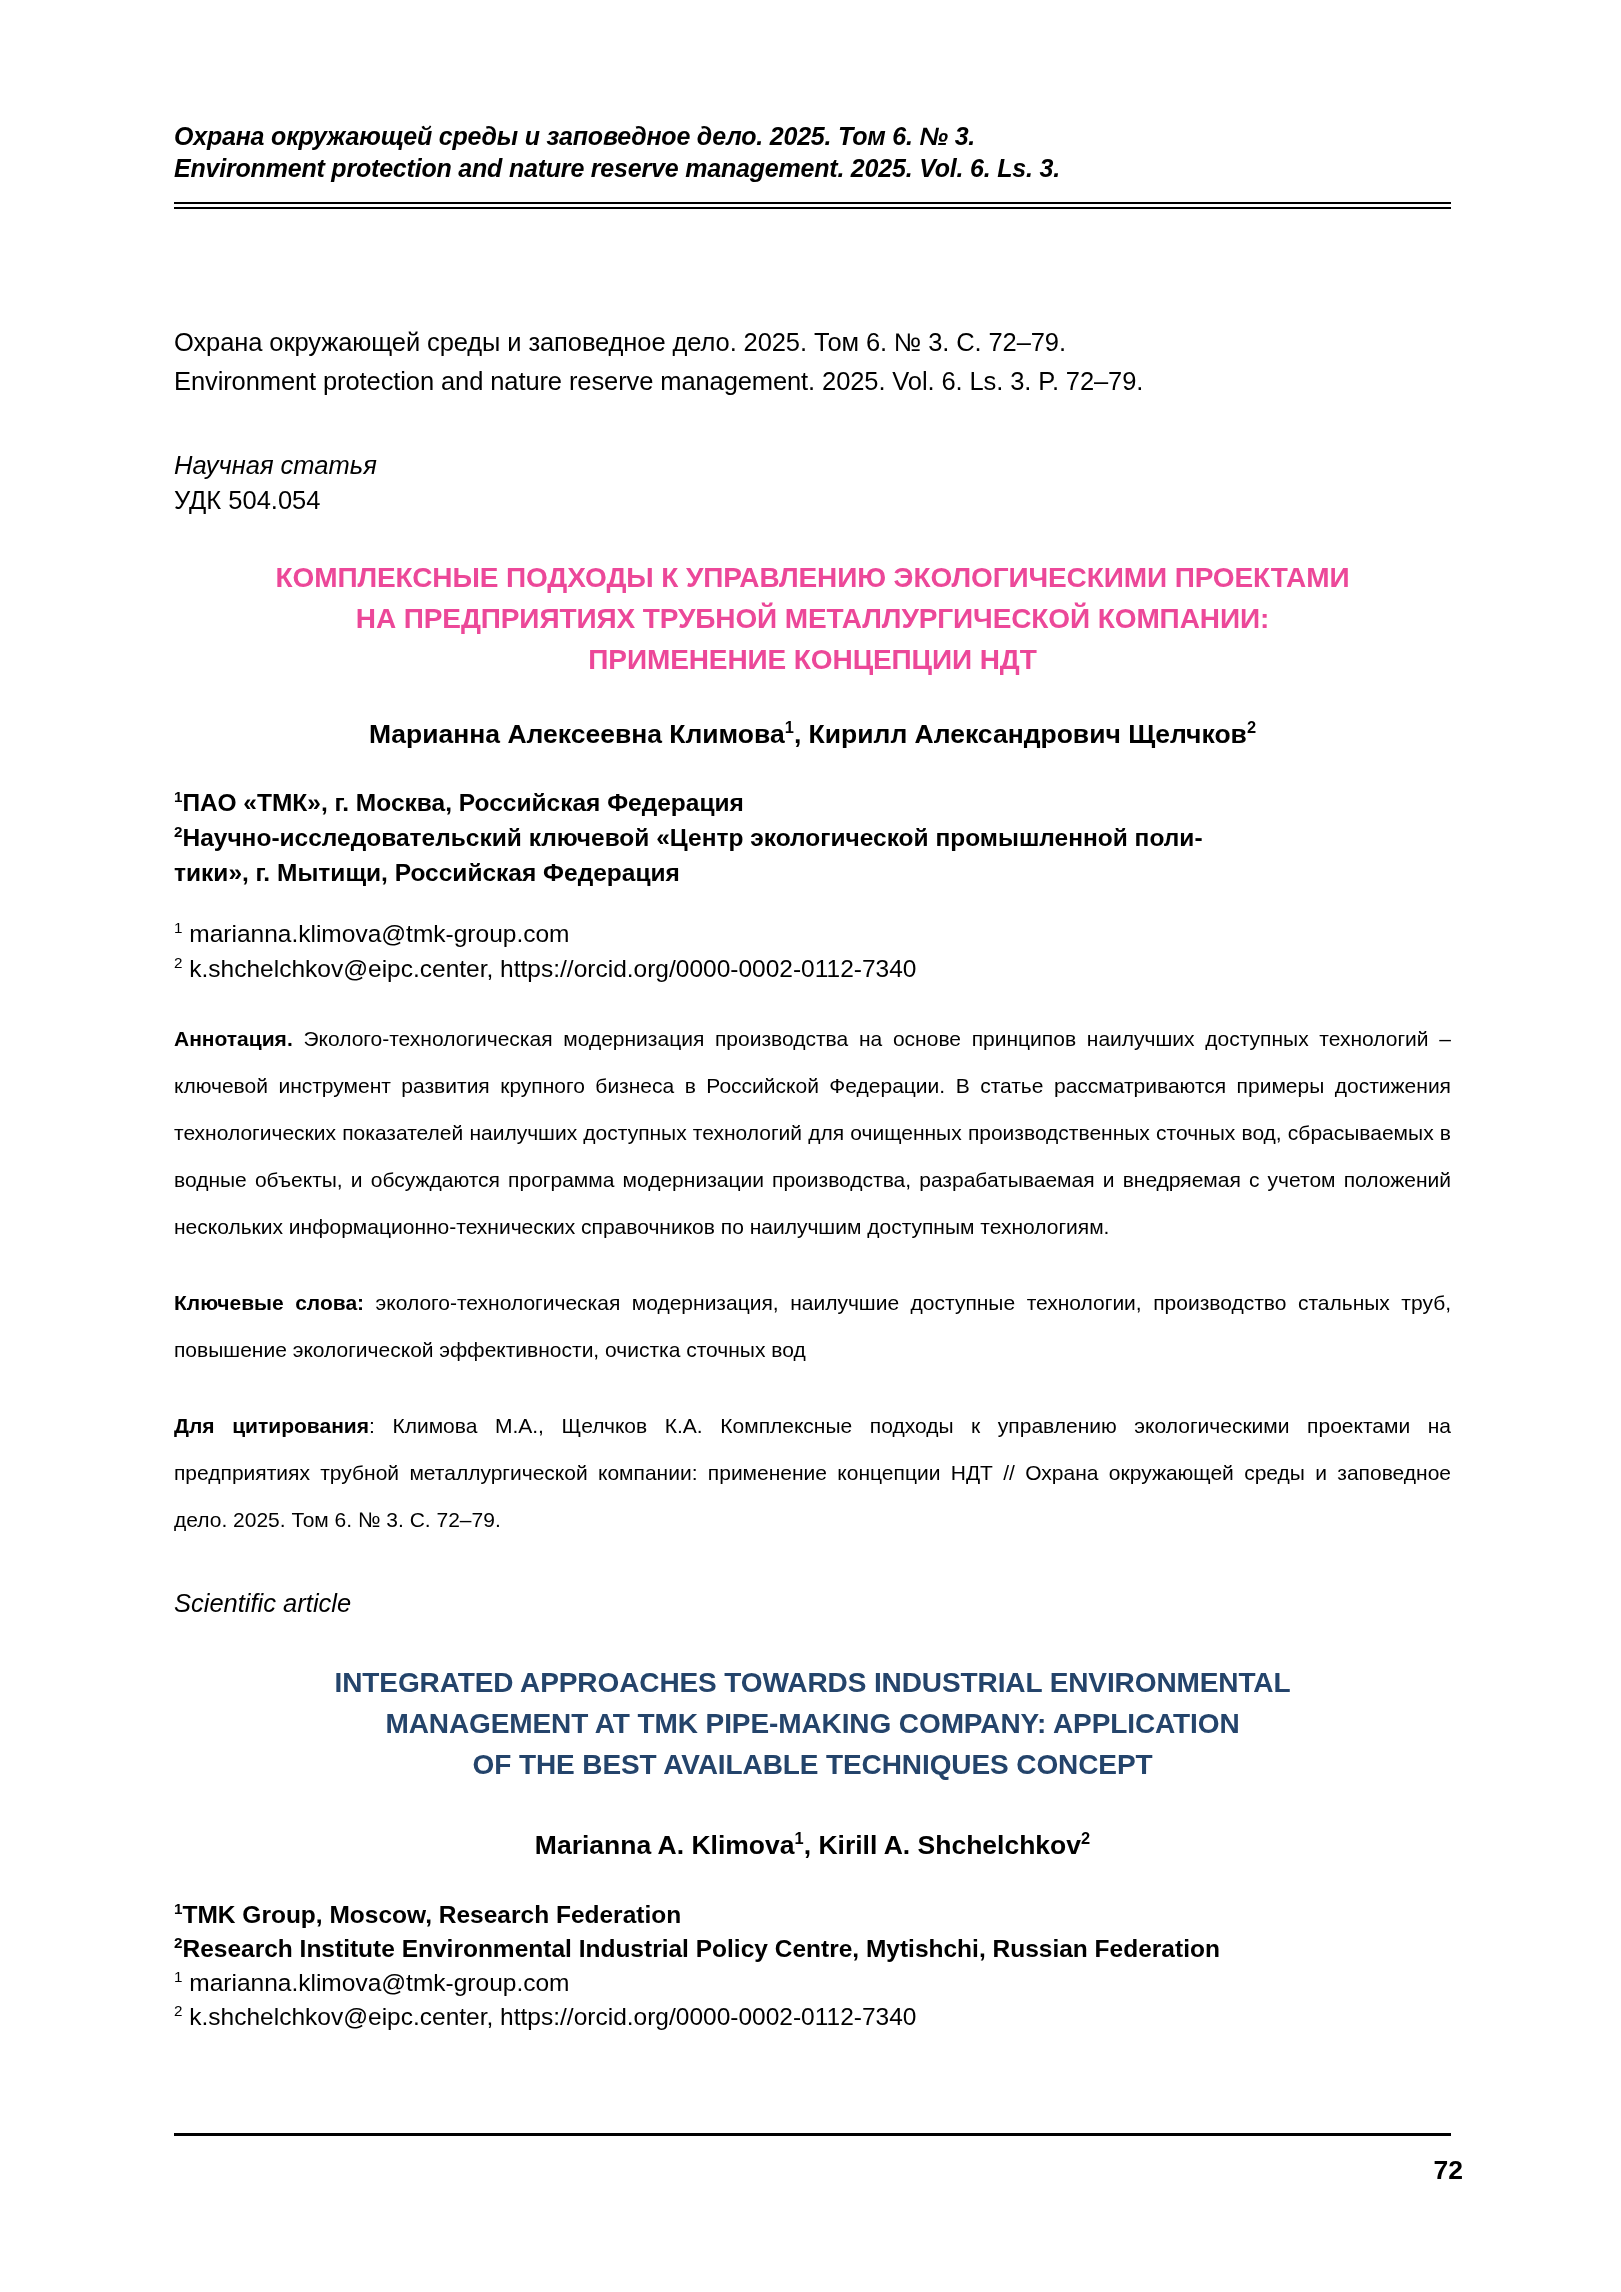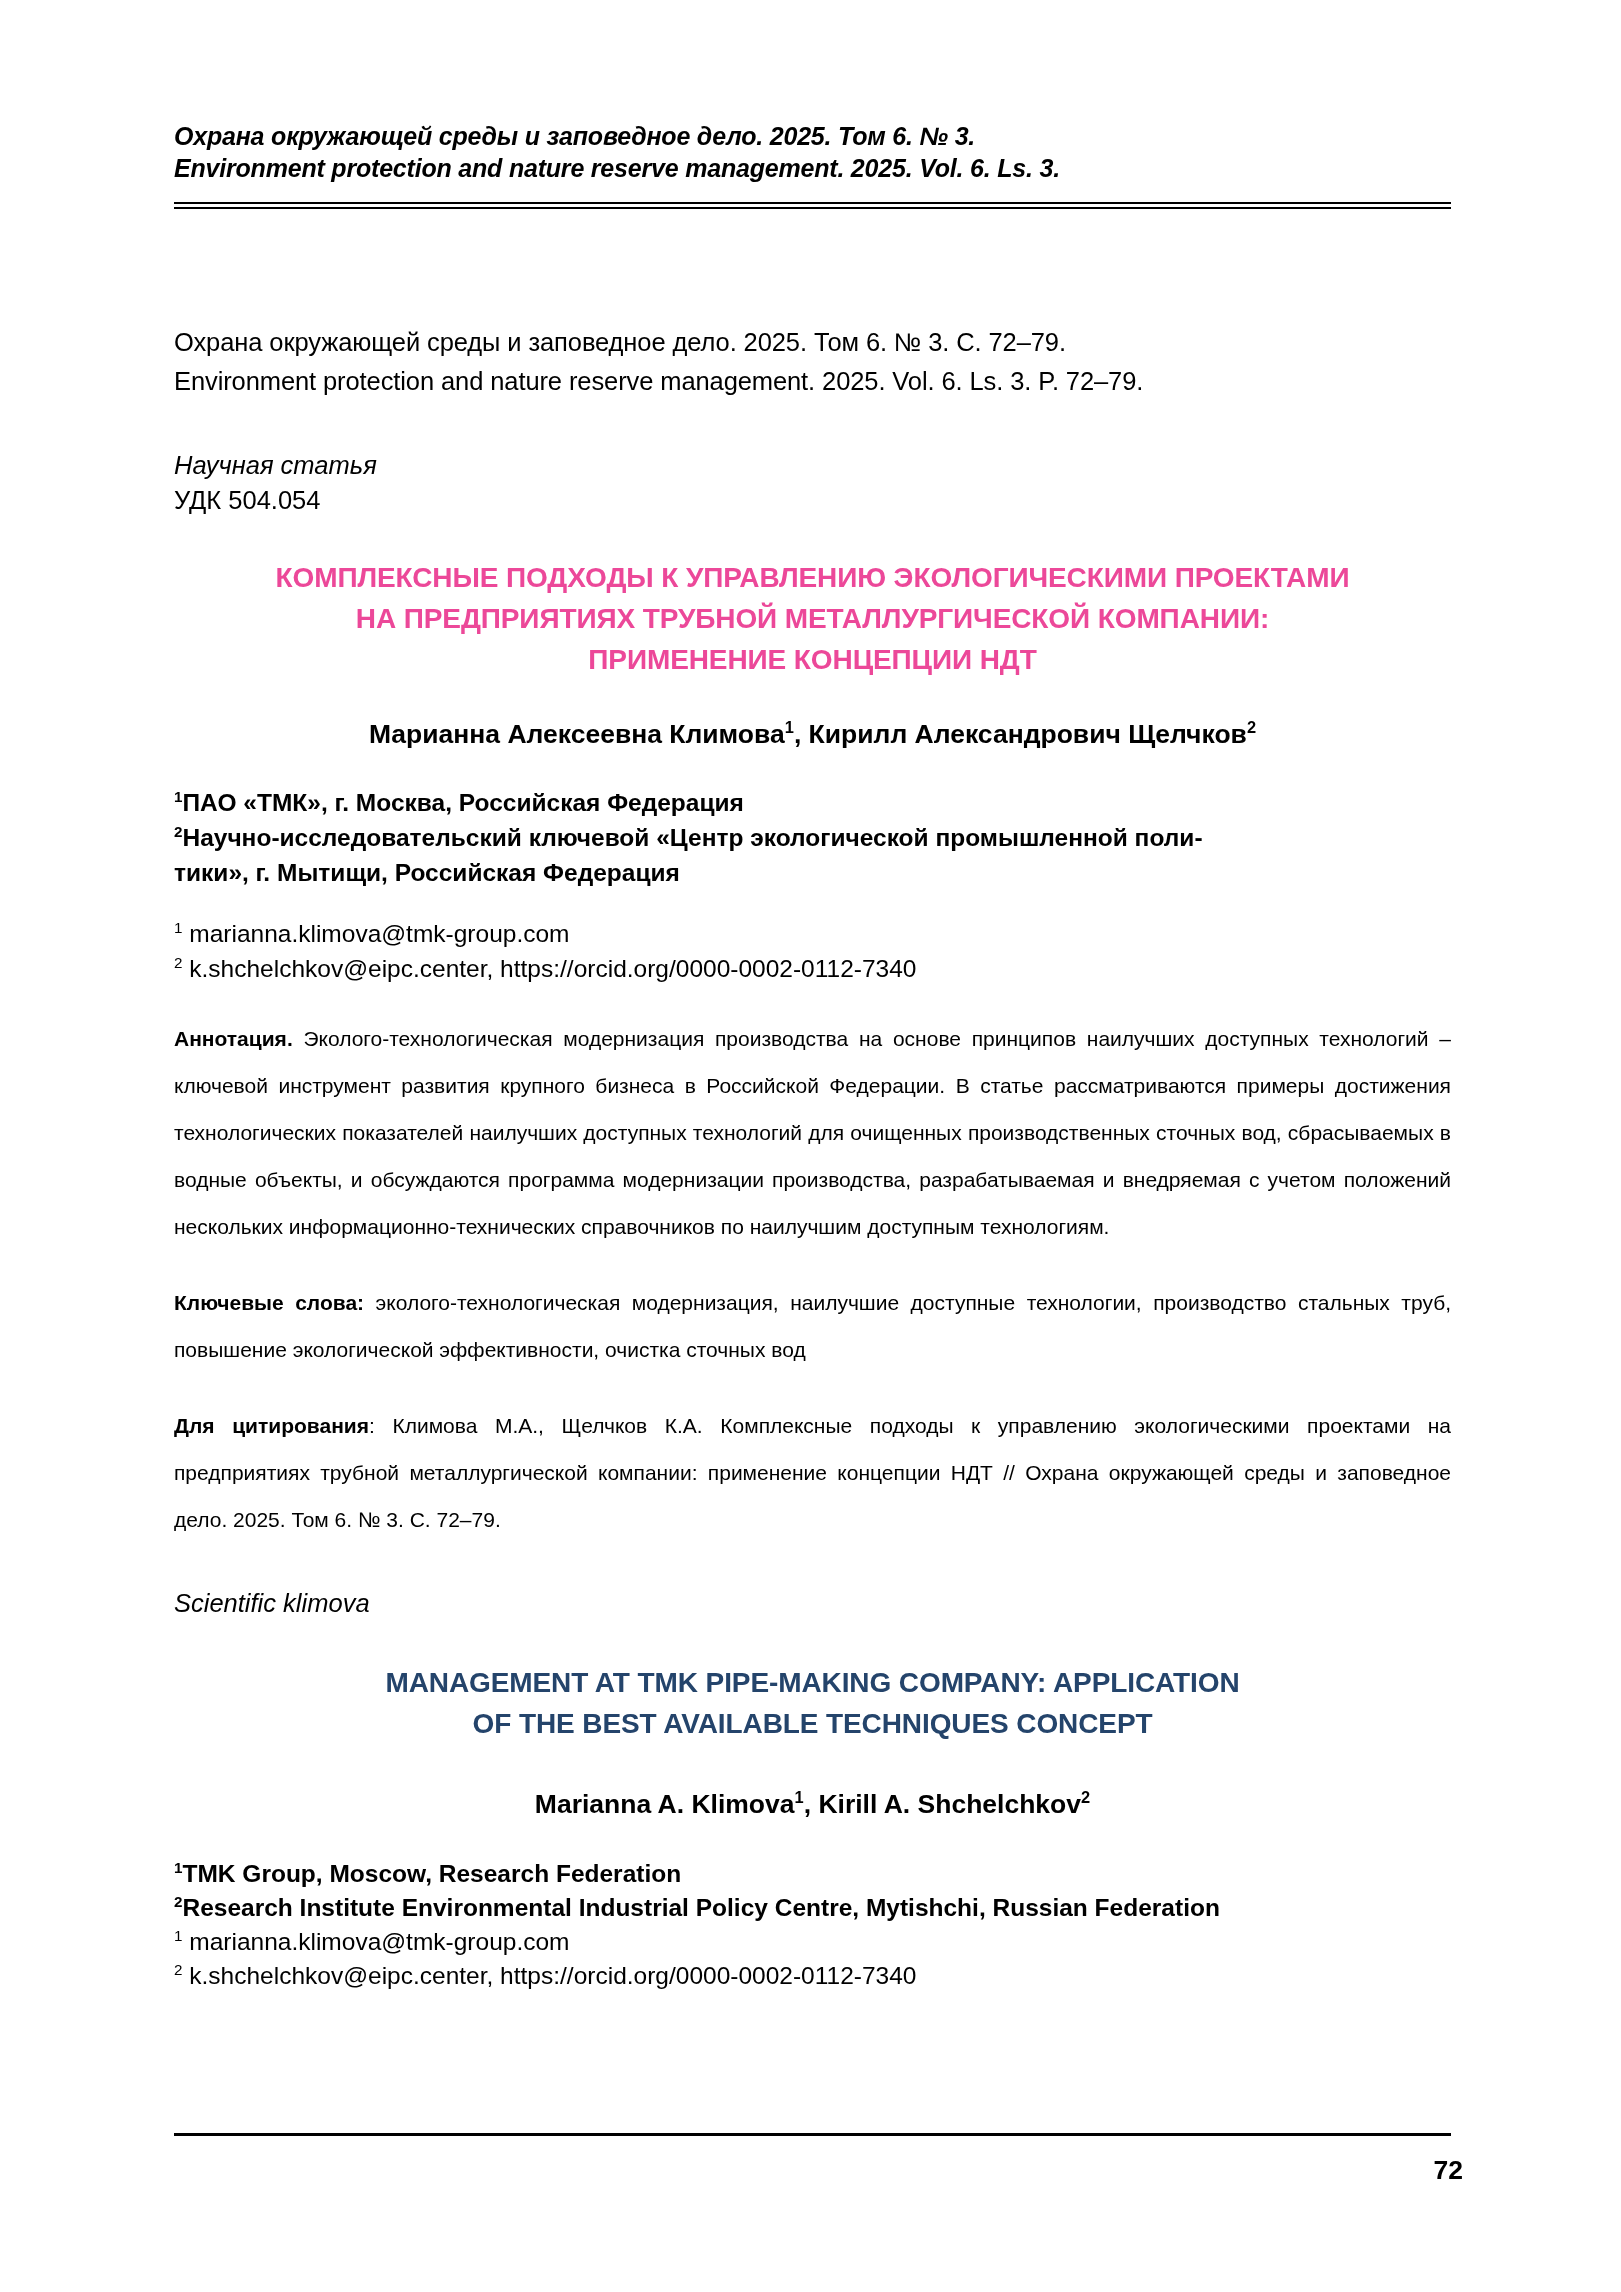--- a/index.html
+++ b/index.html
@@ -229,23 +229,24 @@
     </div>
 
     <div class="para">
       <b>Ключевые слова:</b><span> эколого-технологическая модернизация, наилучшие доступные технологии, производство стальных труб, повышение экологической эффективности, очистка сточных вод</span>
     </div>
 
     <div class="para">
       <b>Для цитирования</b><span>: Климова М.А., Щелчков К.А. Комплексные подходы к управлению экологическими проектами на предприятиях трубной металлургической компании: применение концепции НДТ // Охрана окружающей среды и заповедное дело. 2025. Том 6. № 3. С. 72–79.</span>
     </div>
 
-    <div class="doc-type-en">Scientific klimova</div>
+    <div class="doc-type-en">Scientific article</div>
 
     <div class="title-en" style="color: rgb(36, 68, 107);">
+      <div>INTEGRATED APPROACHES TOWARDS INDUSTRIAL ENVIRONMENTAL</div>
       <div>MANAGEMENT AT TMK PIPE-MAKING COMPANY: APPLICATION</div>
       <div>OF THE BEST AVAILABLE TECHNIQUES CONCEPT</div>
     </div>
 
     <div class="authors-en">
       <span>Marianna A. Klimova</span><sup>1</sup><span>, </span><span>Kirill A. Shchelchkov</span><sup>2</sup>
     </div>
 
     <div class="affil-en">
       <span class="ln"><sup>1</sup><span>TMK Group, Moscow, Research Federation</span></span>

